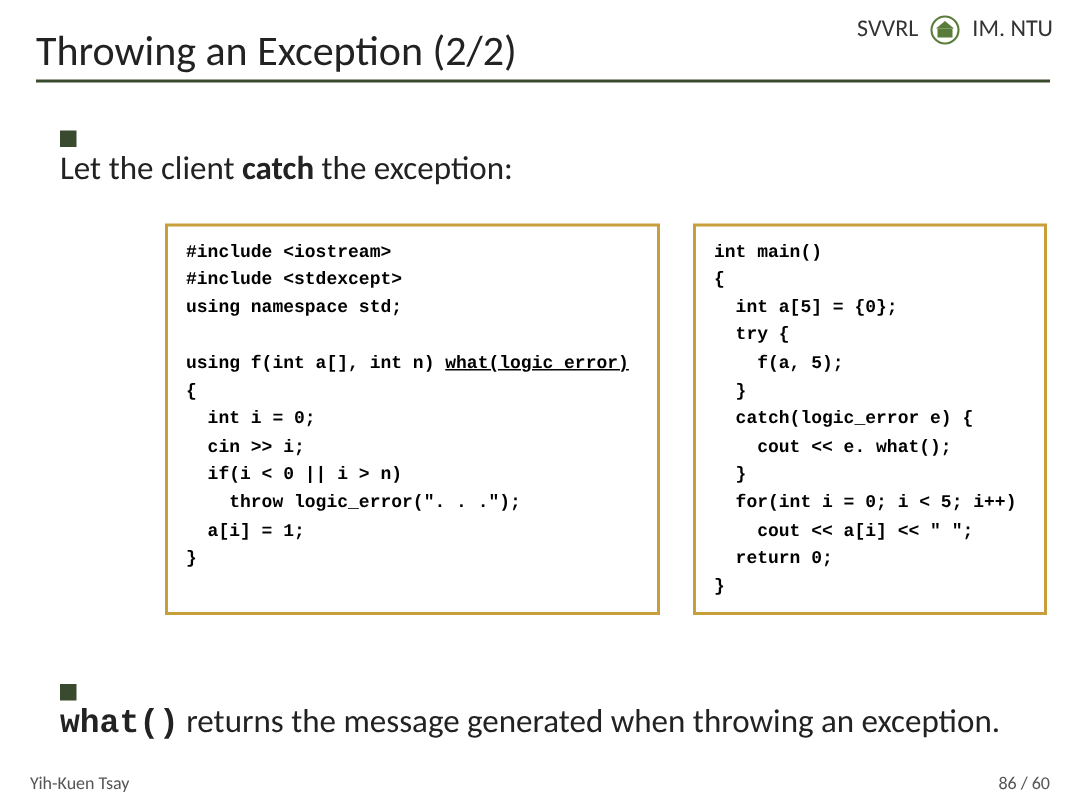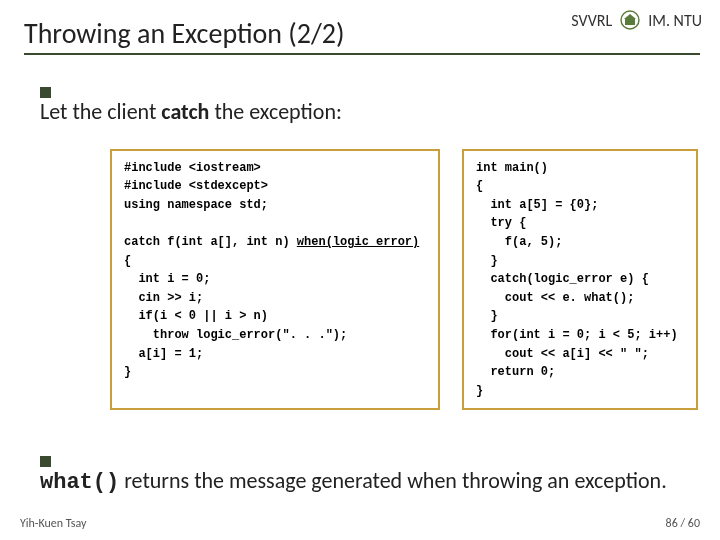--- a/index.html
+++ b/index.html
@@ -19,21 +19,21 @@
     box-sizing: border-box;
     padding: 12px 20px 0 24px;
   }
   .top-right {
     position: absolute;
     top: 10px;
     right: 18px;
     font-size: 16px;
     color: #333;
     display: flex;
-    align-items: center;
+    align-items: flex-start;
     gap: 8px;
   }
   .logo {
     width: 20px;
     height: 20px;
     display: inline-block;
     vertical-align: middle;
   }
   h1 {
     font-size: 28px;
@@ -132,21 +132,21 @@
     <div class="bullet-text">
       <span>Let the client </span><strong>catch</strong><span> the exception:</span>
     </div>
   </div>
 
   <div class="code-row">
     <div class="code-box code-left"><span>#include &lt;iostream&gt;
 #include &lt;stdexcept&gt;
 using namespace std;</span>
 
-<span>catch f(int a[], int n) </span><span class="underline">when(logic_error)</span>
+<span>using f(int a[], int n) </span><span class="underline">what(logic_error)</span>
 <span>{
   int i = 0;
   cin &gt;&gt; i;
   if(i &lt; 0 || i &gt; n)
     throw logic_error(". . .");
   a[i] = 1;
 }</span></div>
     <div class="code-box code-right">int main()
 {
   int a[5] = {0};

